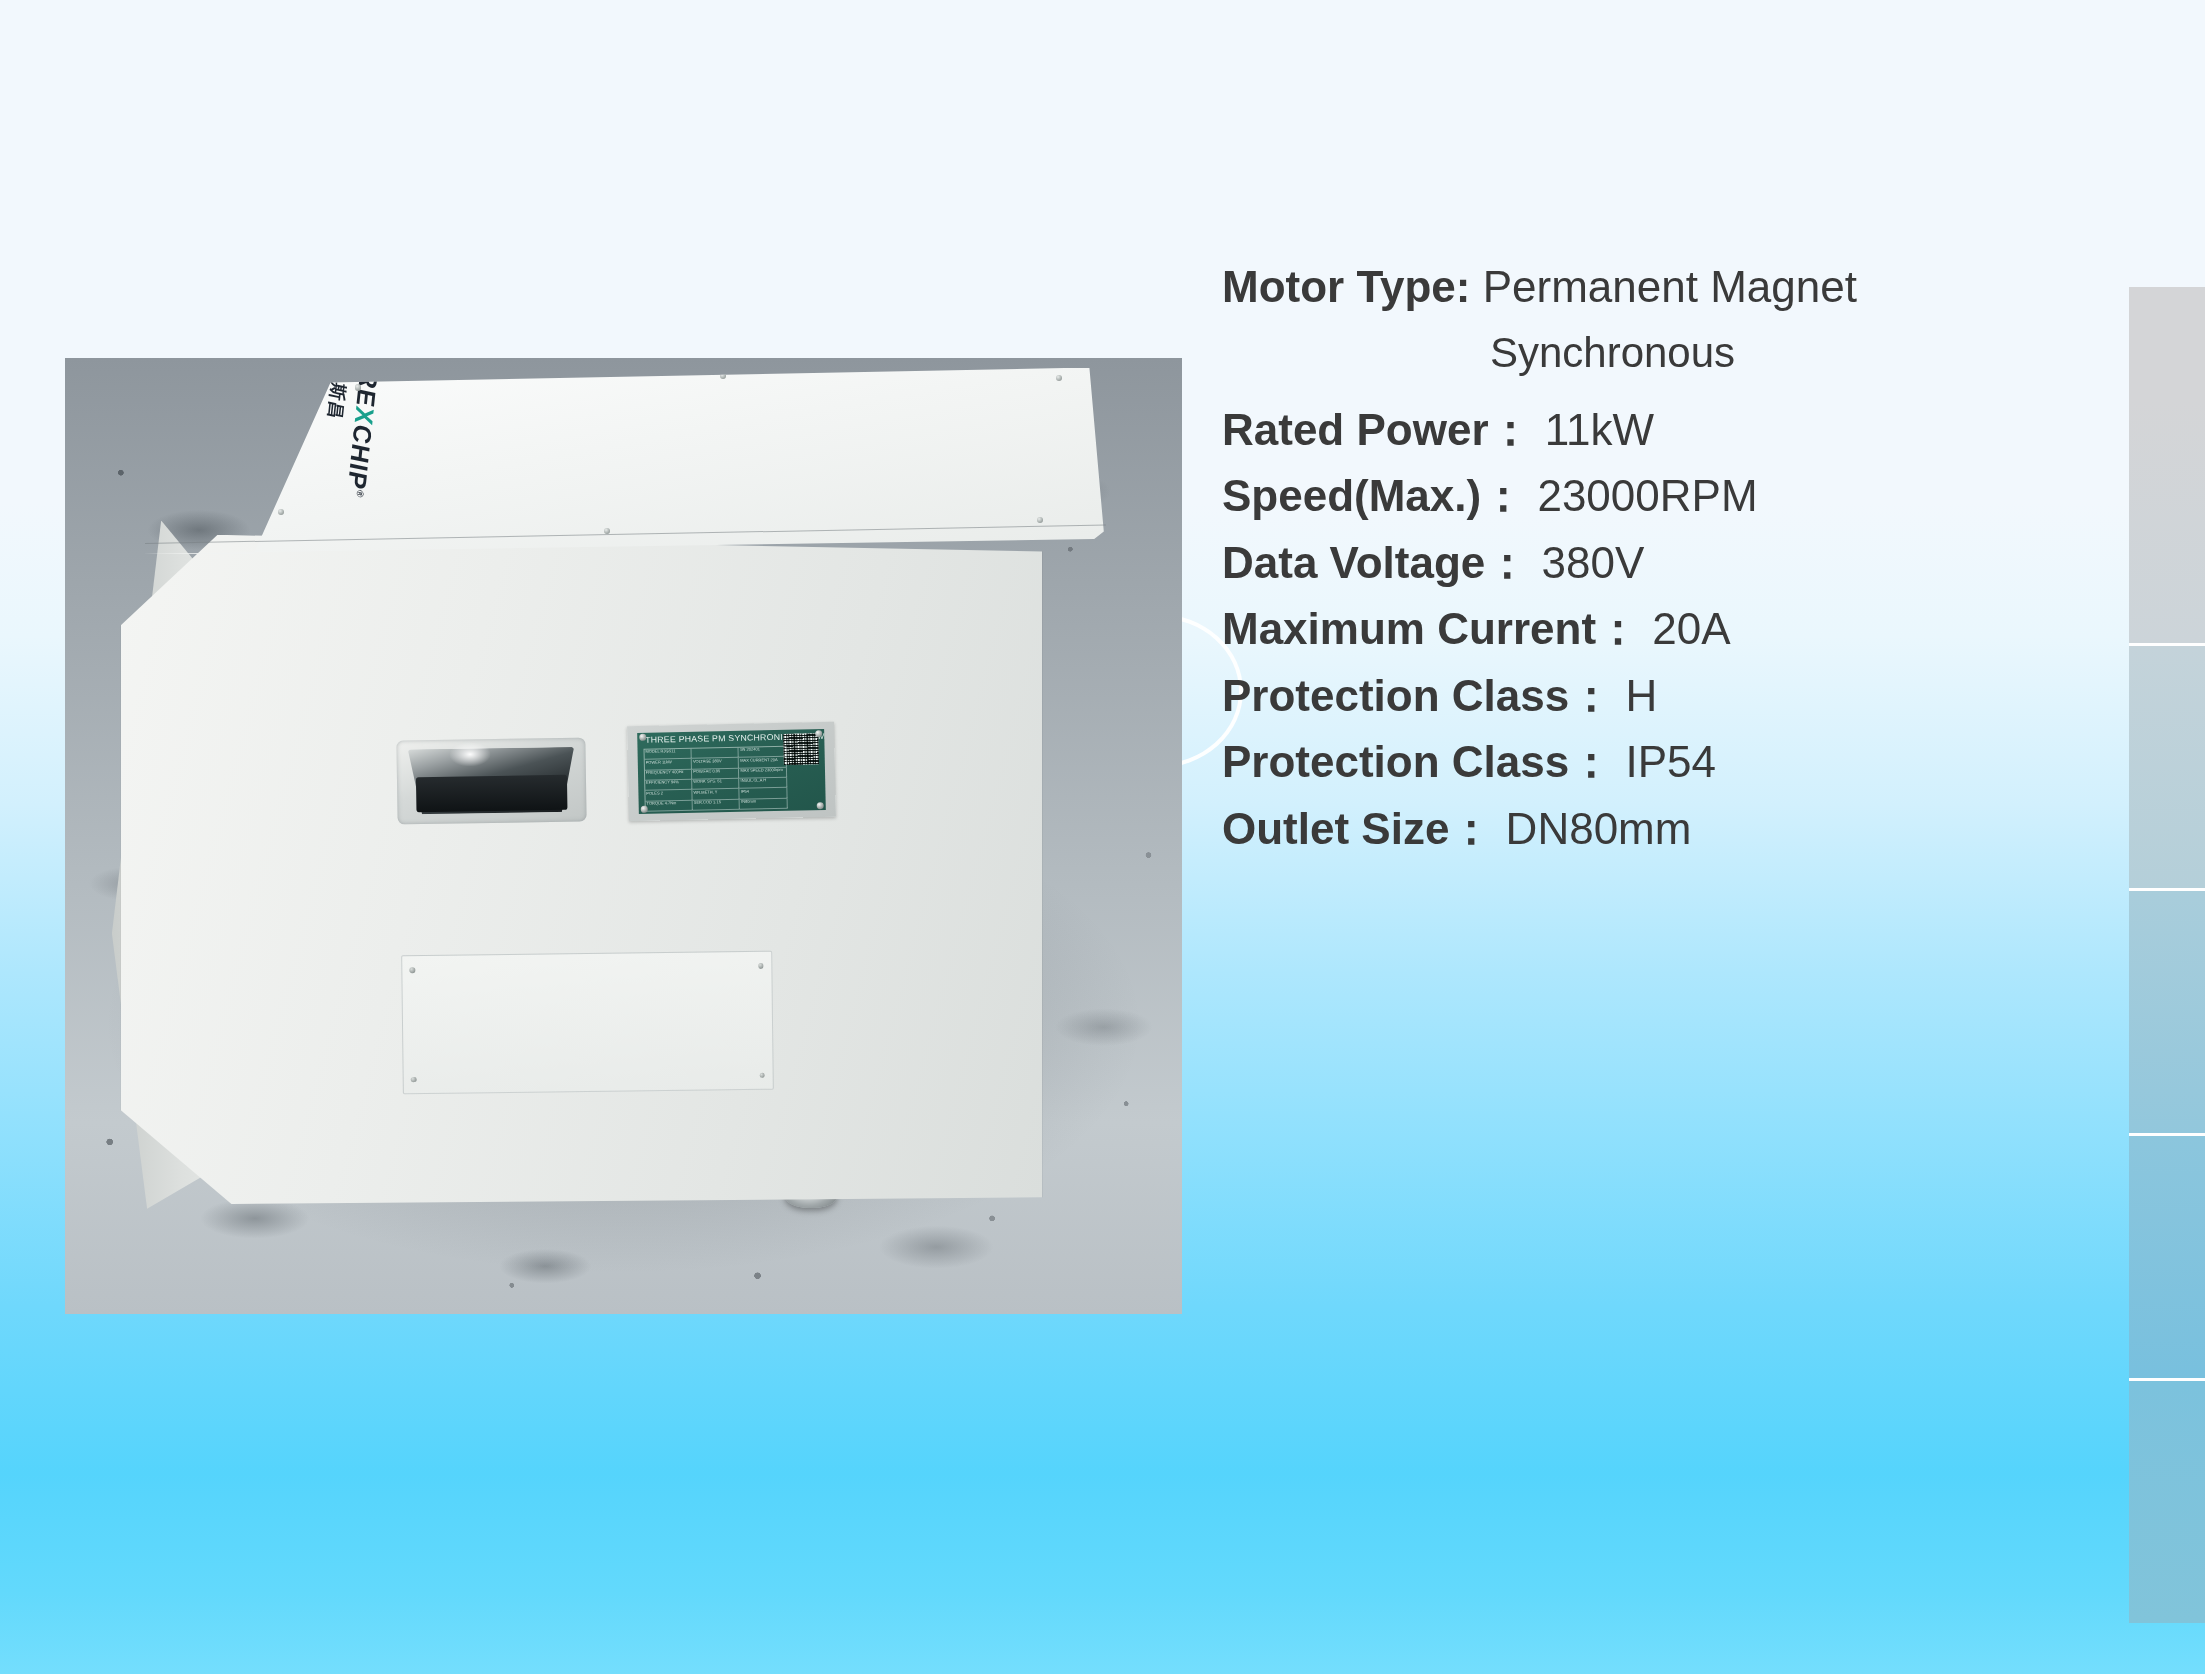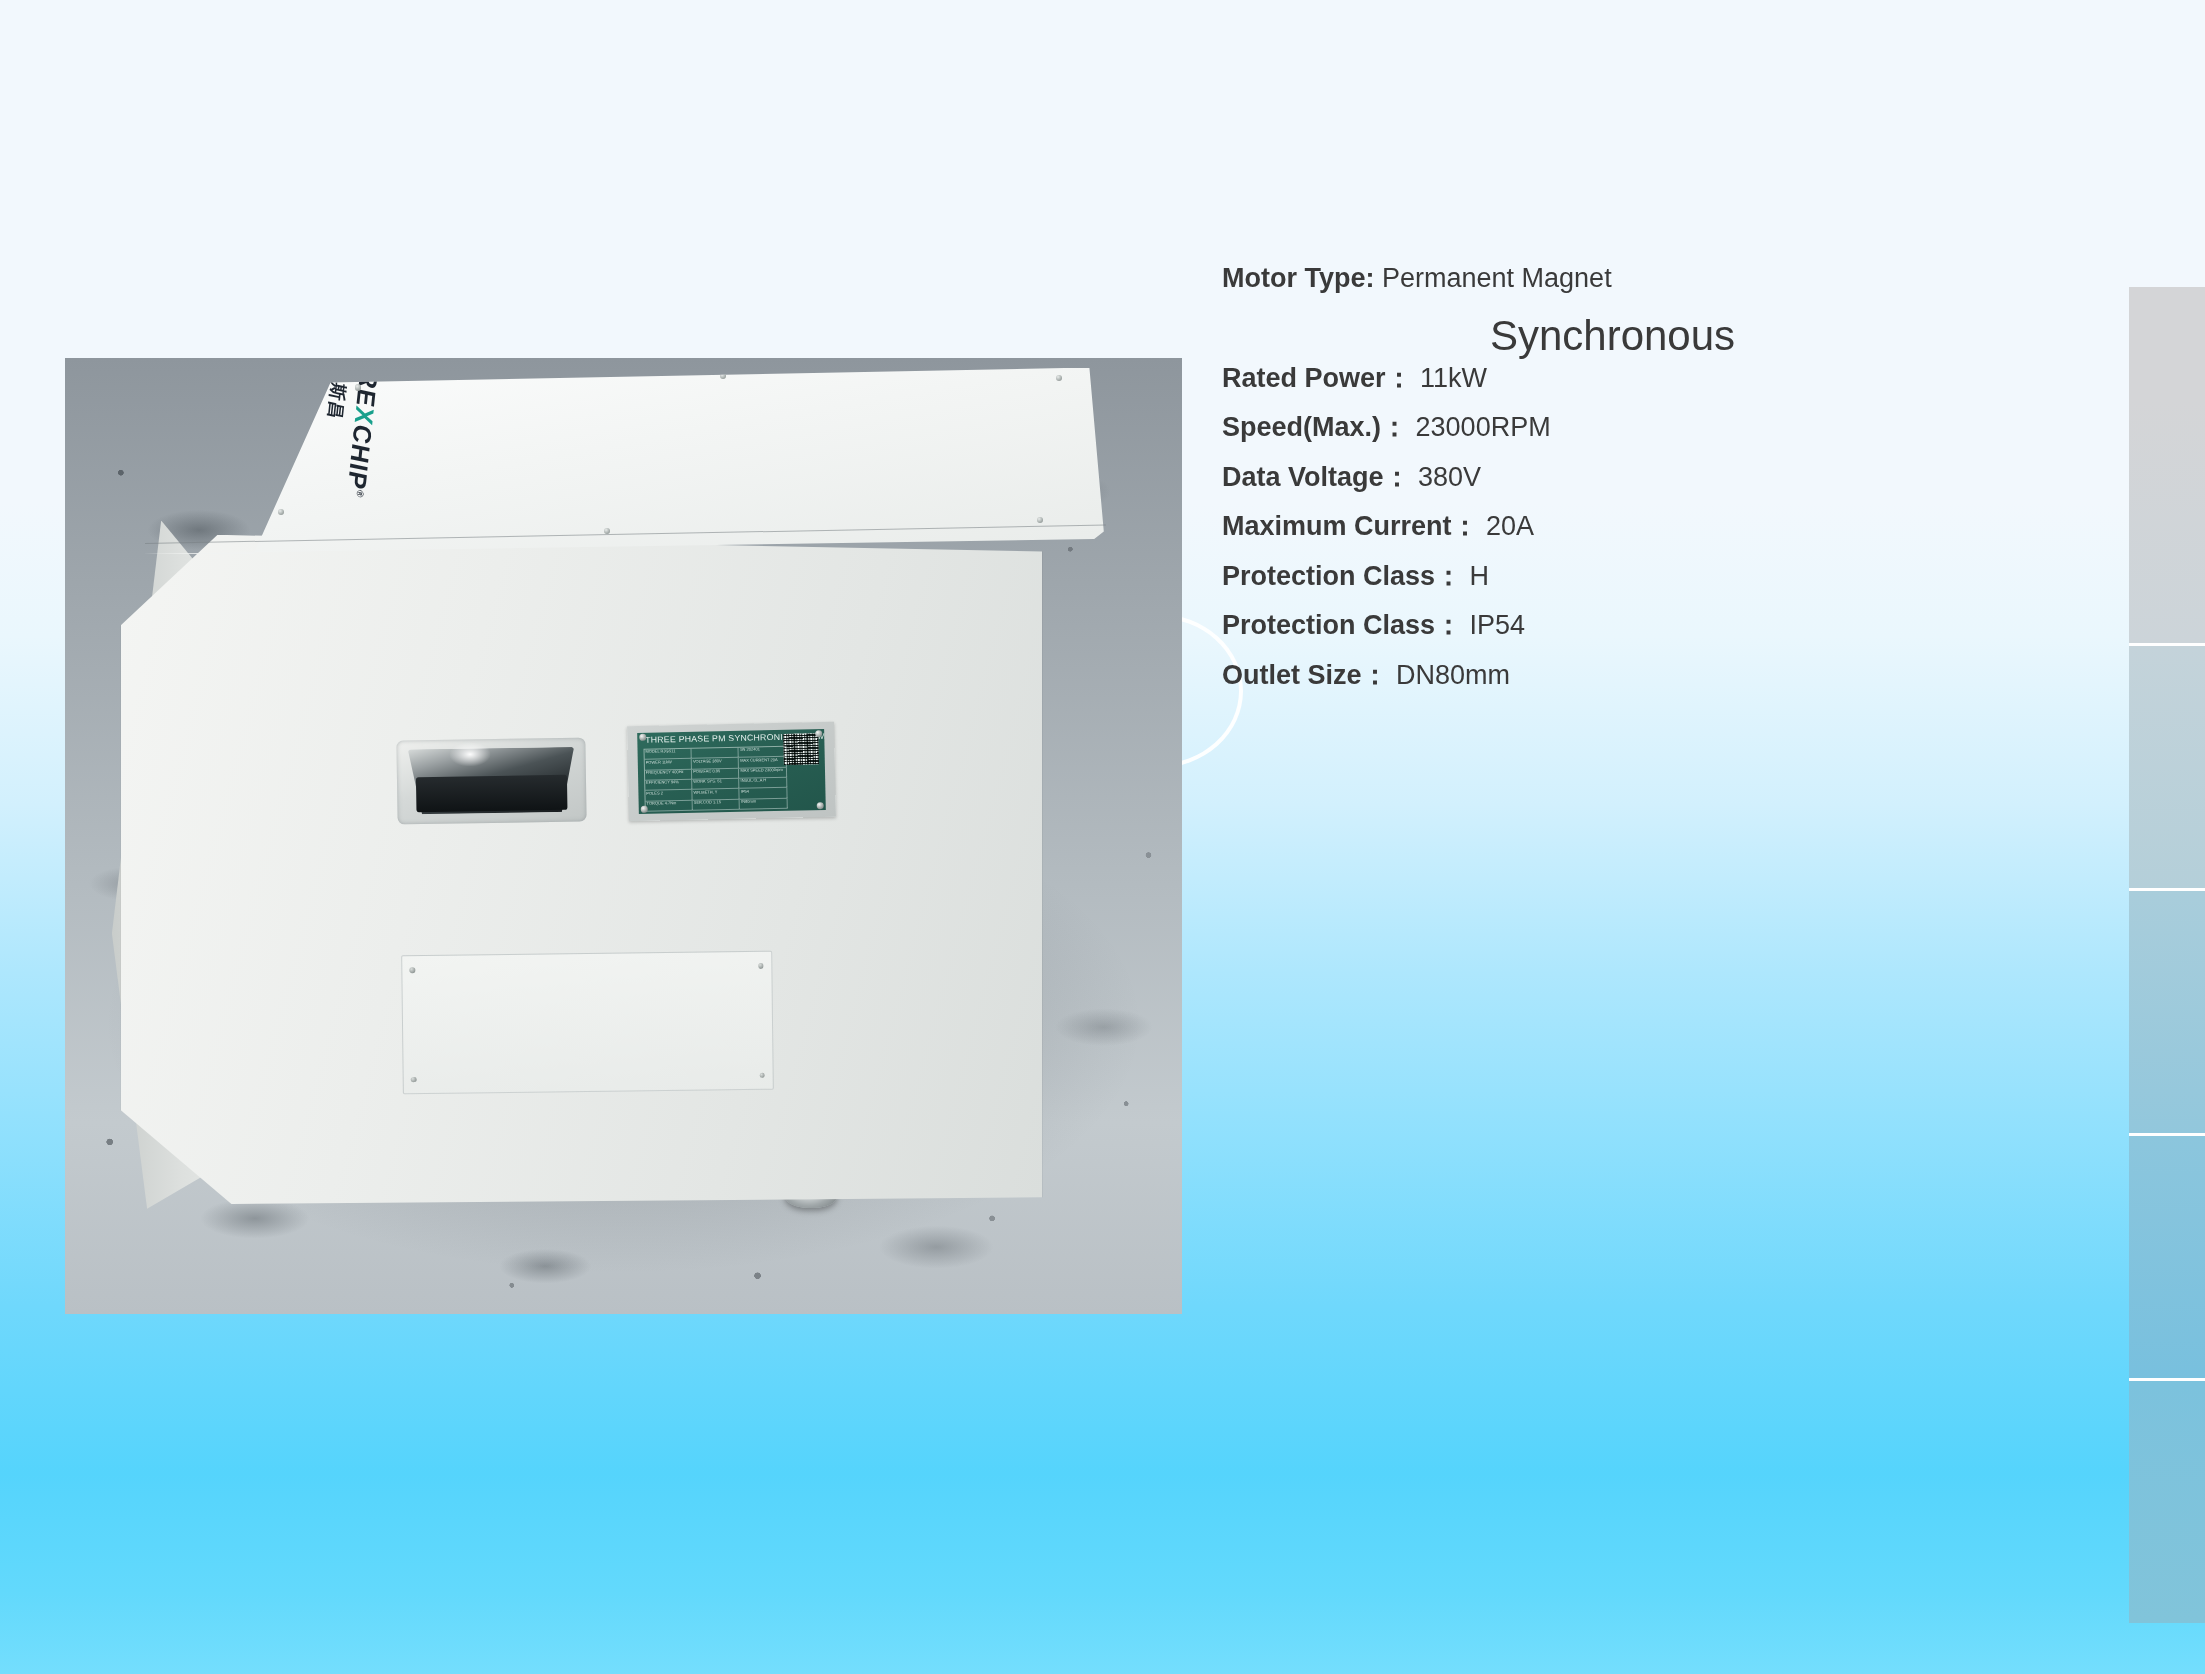--- a/index.html
+++ b/index.html
@@ -254,29 +254,29 @@
     background:linear-gradient(150deg,#3c4246 0%,#22272a 55%,#15191b 100%);
     border-radius:5.3px 2.6px 8px 4.4px;
     transform:rotate(26deg);
   }
 
   
   #specs{
     position:absolute;left:1222px;top:265px;width:887px;
   }
   .spec-line{
-    font-size:27px;line-height:1.0;color:#3a3a3a;
+    font-size:44px;line-height:1.0;color:#3a3a3a;
     margin-bottom:22.5px;
     white-space:nowrap;
   }
   .spec-line .k{font-weight:700;}
   .spec-line .v{font-weight:400;}
   .spec-cont{
     font-size:42px;line-height:1.0;color:#3a3a3a;
-    text-align:center;margin-bottom:8px;padding-right:106px;
+    text-align:center;margin-bottom:34px;padding-right:106px;
     font-weight:400;
   }
 
   
   #table{
     position:absolute;left:2129px;top:287px;
     width:573px;
     border-collapse:separate;
     border-spacing:0;
   }

